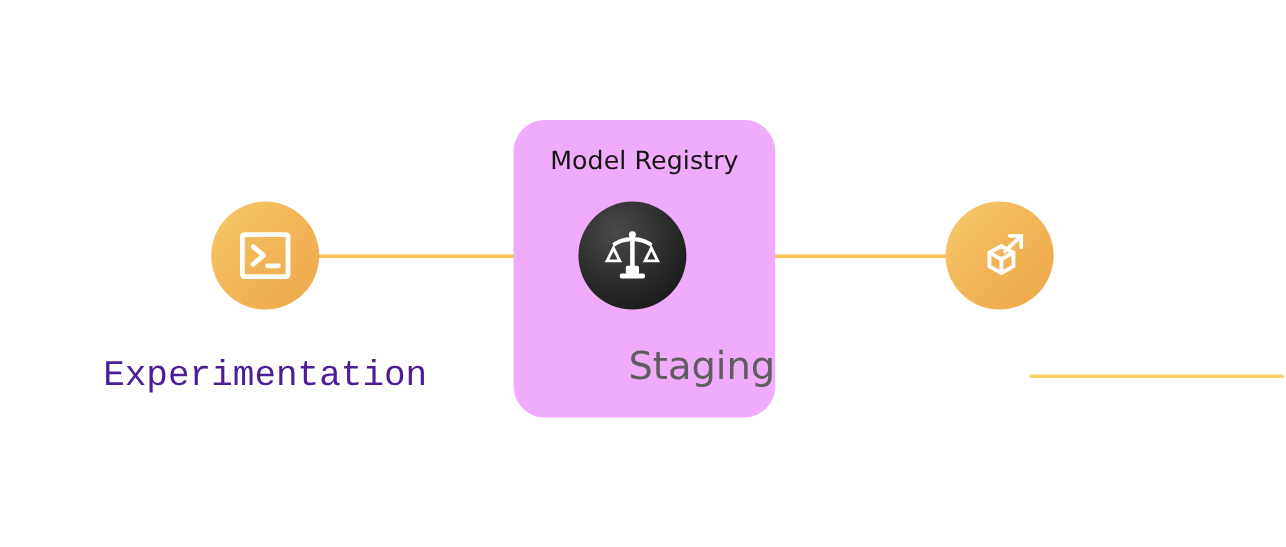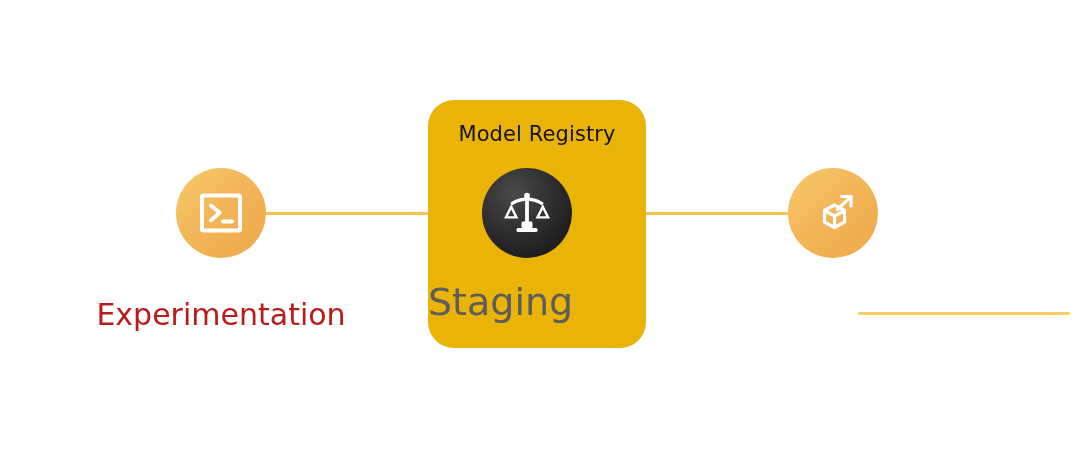--- a/index.html
+++ b/index.html
@@ -44,40 +44,40 @@
     background: #f7cf62;
   }
 
   
   #staging-card {
     position: absolute;
     left: 428px;
     top: 100px;
     width: 218px;
     height: 248px;
-    background: #eab308;
+    background: #f0abfc;
     border-radius: 26px;
   }
   #staging-card-title {
     position: absolute;
     left: 0;
     right: 0;
     top: 22px;
     text-align: center;
     font-size: 21px;
     color: #141414;
     letter-spacing: 0.1px;
   }
   #staging-card-label {
     position: absolute;
     left: 0;
     right: 0;
     bottom: 24px;
-    text-align: left;
-    font-size: 38px;
+    text-align: right;
+    font-size: 32px;
     color: #5d5d5d;
   }
 
   
   .node {
     position: absolute;
     width: 90px;
     height: 90px;
     border-radius: 50%;
   }
@@ -98,22 +98,23 @@
     transform: translate(-50%, -50%);
     display: block;
   }
 
   
   .stage-caption {
     position: absolute;
     top: 297px;
     text-align: center;
     font-size: 30px;
-    color: #b91c1c;
+    color: #4c1d95;
     white-space: nowrap;
+    font-family: Liberation Mono, monospace;
   }
   #caption-experimentation { left: 41px;  width: 360px; }
   #caption-production      { left: 683px; width: 300px; }
 </style>
 </head>
 <body>
 
 <div id="diagram">
 
   <div class="connector" id="connector-left"></div>

